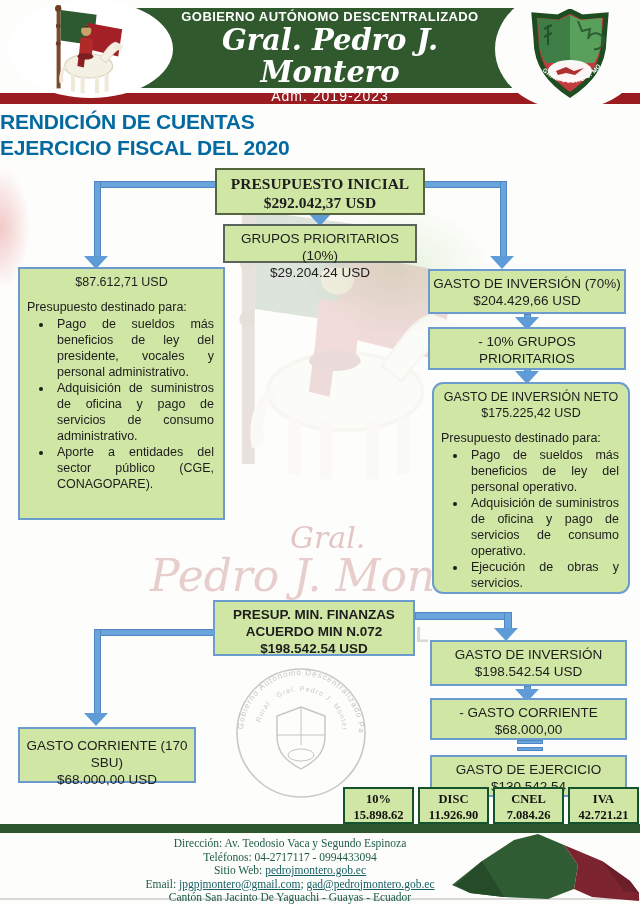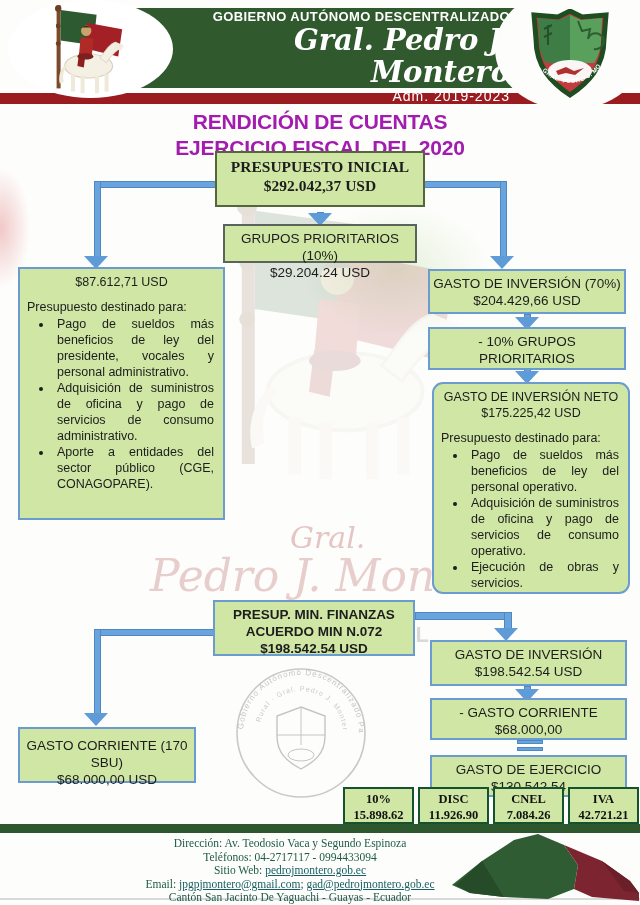--- a/index.html
+++ b/index.html
@@ -1,30 +1,30 @@
 <!DOCTYPE html>
 <html lang="es"><head>
 <meta charset="utf-8">
 <style>
   html,body{margin:0;padding:0;background:#e8e8e8;}
   #page{position:relative;width:640px;height:905px;margin:0 auto;background:#fdfdfb;overflow:hidden;
         font-family:"Liberation Sans","DejaVu Sans",sans-serif;}
   
   .banner{position:absolute;left:55px;top:8px;width:533px;height:80px;background:#30592e;border-radius:40px;z-index:2;}
-  .banner-text{position:absolute;left:150px;top:10px;width:360px;text-align:right;color:#ffffff;z-index:3;}
+  .banner-text{position:absolute;left:150px;top:10px;width:360px;text-align:center;color:#ffffff;z-index:3;}
   .b1{font-size:13px;font-weight:bold;letter-spacing:.4px;line-height:14px;}
   .b2{font-size:12px;font-weight:bold;letter-spacing:.6px;line-height:13px;}
   .bscript{font-family:"DejaVu Serif","Liberation Serif",serif;font-style:italic;font-size:29px;line-height:32px;font-weight:bold;}
   .badm{font-size:14px;line-height:16px;letter-spacing:1px;}
   .horse-blob{position:absolute;left:8px;top:0px;width:165px;height:98px;background:#ffffff;border-radius:50%;z-index:3;}
   .crest-blob{position:absolute;left:495px;top:-12px;width:150px;height:122px;background:#fdfdfb;border-radius:50%;z-index:3;}
   .redbar{position:absolute;left:0;top:93px;width:640px;height:11px;background:#9a1c20;z-index:2;}
   
-  .page-title{position:absolute;left:0;top:109px;width:640px;text-align:center;z-index:2;
-              font-size:21px;font-weight:bold;color:#a21caf;line-height:26px;letter-spacing:-.2px;}
+  .page-title{position:absolute;left:0;top:109px;width:640px;text-align:left;z-index:2;
+              font-size:21px;font-weight:bold;color:#0369a1;line-height:26px;letter-spacing:-.2px;}
   
   .fbox{position:absolute;background:#cfe6a4;border:2px solid #6c9ccf;box-sizing:border-box;z-index:2;
         color:#1d1d1d;font-size:13.5px;line-height:17px;}
   .fbox .ctr{text-align:center;padding-top:4px;}
   .serifbox{font-family:"Liberation Serif","DejaVu Serif",serif;font-weight:bold;font-size:15.5px;line-height:19px;}
   .boldsans{font-weight:bold;}
   .bullets-wrap{padding:5px 7px 4px 7px;font-size:12.5px;line-height:16px;}
   .bullets-wrap .intro{text-align:left;margin-top:9px;}
   .bullets-wrap ul{margin:1px 0 0 0;padding-left:26px;}
   .bullets-wrap li{text-align:justify;margin:0;padding:0 2px 0 4px;}
@@ -165,21 +165,21 @@
   <div class="cline" style="left:97px;top:629px;width:118px;height:7px;"></div>
   <div class="cline" style="left:94px;top:629px;width:7px;height:86px;"></div>
   <div class="ah" style="left:84px;top:713px;"></div>
 
   <div class="cline" style="left:524px;top:686px;width:7px;height:5px;"></div>
   <div class="ah" style="left:515px;top:689px;"></div>
 
   <div class="eqbar" style="left:517px;top:740px;"></div>
   <div class="eqbar" style="left:517px;top:747px;"></div>
 
-  <div class="fbox serifbox" style="left:215px;top:151px;width:210px;height:56px;border-color:#55663d;">
+  <div class="fbox serifbox" style="left:215px;top:168px;width:210px;height:47px;border-color:#55663d;">
     <div class="ctr">
       <div>PRESUPUESTO INICIAL</div>
       <div>$292.042,37 USD</div>
     </div>
   </div>
 
   <div class="fbox" style="left:223px;top:224px;width:194px;height:39px;border-color:#5a645a;">
     <div class="ctr">
       <div>GRUPOS PRIORITARIOS (10%)</div>
       <div>$29.204.24 USD</div>

